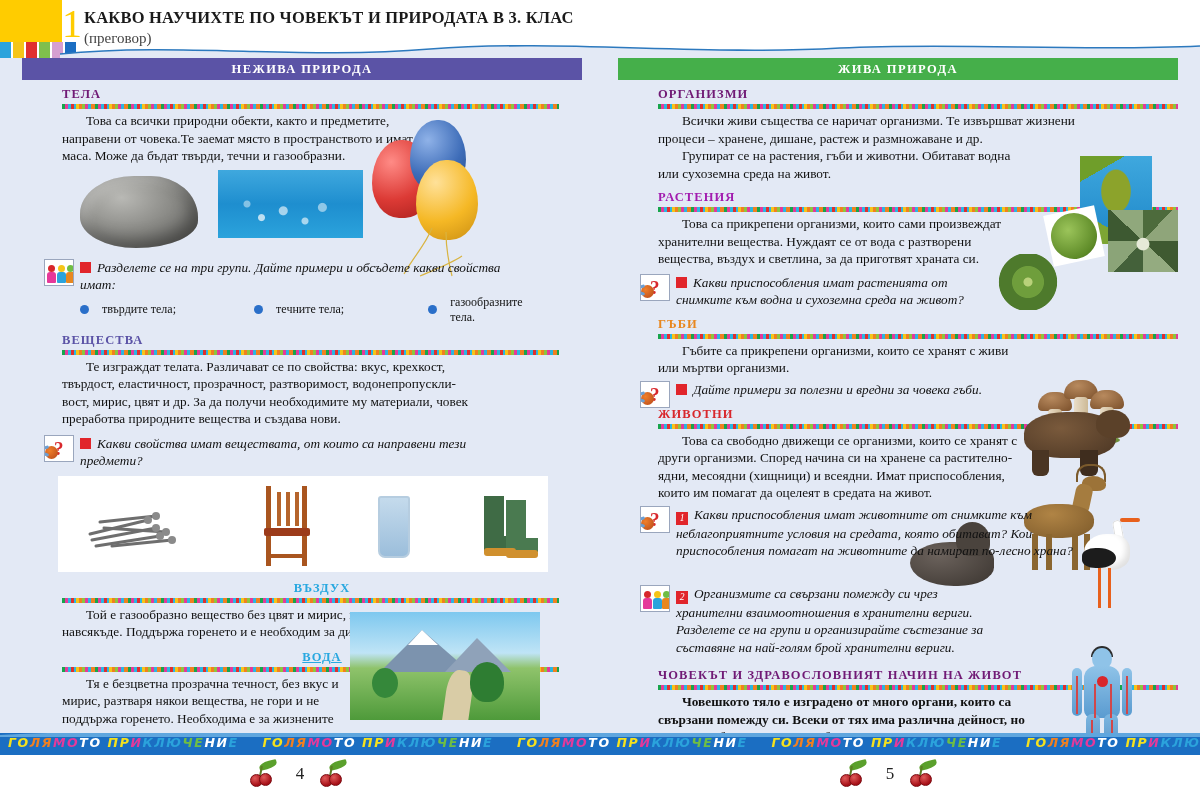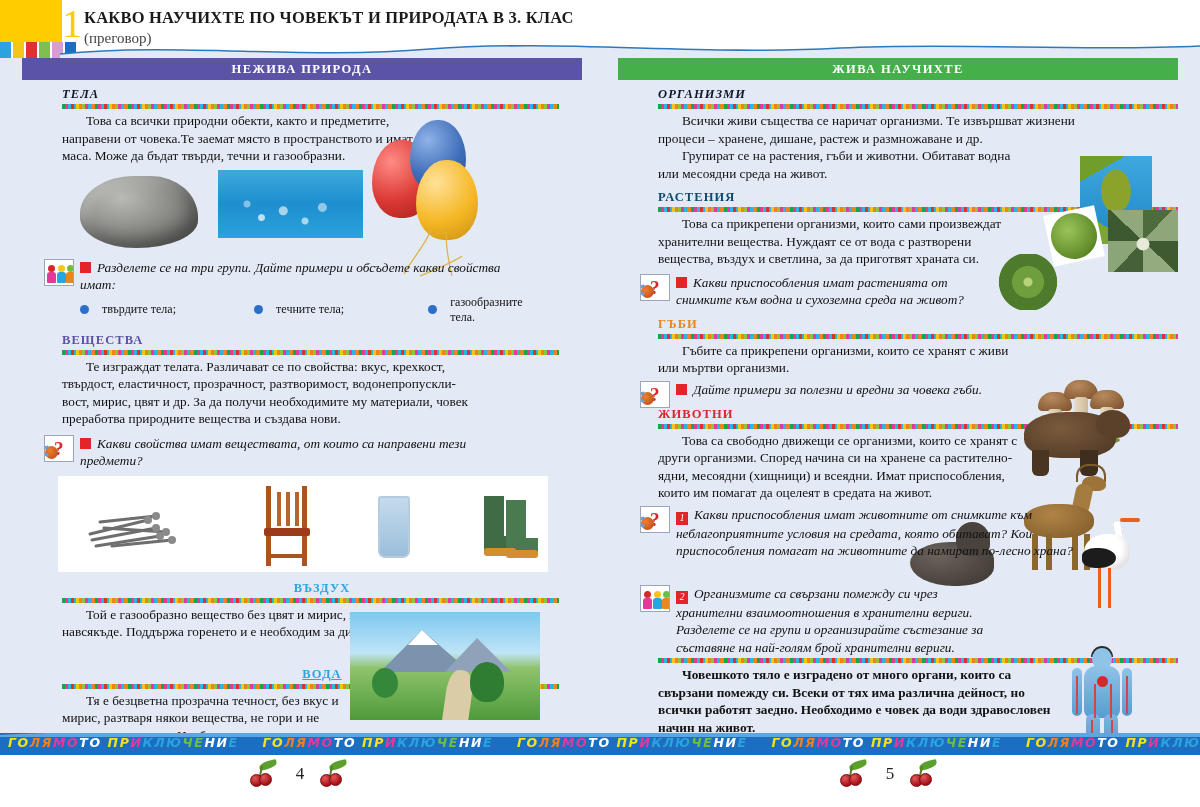--- a/index.html
+++ b/index.html
@@ -72,24 +72,24 @@
   .banner-green  { background: #45AF4A; }
 
   
   .sec-h {
     font-family: "Liberation Serif", serif;
     font-size: 12.5px; font-weight: bold;
     letter-spacing: 1.1px;
     padding-left: 40px;
     margin-top: 7px;
   }
-  .sec-h.c-pink   { color: #0f172a; font-style: italic; }
+  .sec-h.c-pink   { color: #701a75; }
   .sec-h.c-purple { color: #5B53A6; }
   .sec-h.c-blue   { color: #29A8E0; text-align: center; }
-  .sec-h.c-green  { color: #0c4a6e; }
+  .sec-h.c-green  { color: #a21caf; }
   .sec-h.c-orange { color: #E8871E; }
   .sec-h.c-red    { color: #D8272C; }
 
   .dashbar {
     height: 5px; margin: 2px 0 3px 40px; width: 497px;
     background-size: 33px 5px;
     background-image:
       linear-gradient(90deg,
         #17A54B 0 9%, #E5399A 9% 18%, #2AB6E2 18% 26%,
         #E02F2F 26% 35%, #2AB6E2 35% 43%, #F5C518 43% 52%,
@@ -501,21 +501,21 @@
             <rect x="6" y="56" width="32" height="8" rx="3" fill="#D0902E"></rect>
             <rect x="28" y="58" width="32" height="8" rx="3" fill="#D0902E"></rect>
           </svg>
         </div>
       </div>
 
       <div class="sec-h c-blue" style="margin-top:9px;">ВЪЗДУХ</div>
       <div class="dashbar"></div>
       <p class="body" style="width:400px;">Той е газообразно вещество без цвят и мирис, което прониква навсякъде. Поддържа горенето и е необходим за дишането.</p>
 
-      <div class="sec-h c-blue" style="margin-top:26px;text-decoration:underline;">ВОДА</div>
+      <div class="sec-h c-blue" style="margin-top:9px;text-decoration:underline;">ВОДА</div>
       <div class="dashbar"></div>
       <p class="body narrow">Тя е безцветна прозрачна течност, без вкус и мирис, разтваря някои вещества, не гори и не поддържа горенето. Необходима е за жизнените процеси на всички организми.</p>
 
       <div class="imgbox" style="left:328px; top:554px;">
         <div class="landscape">
             <i class="mtn"></i>
             <i class="mtn2"></i>
             <i class="snow"></i>
             <i class="path"></i>
             <i class="tree"></i>
@@ -529,26 +529,26 @@
               <span class="ico-q">?</span>
               <span class="ico-bug"></span>
             </div>
         </div>
         <span class="ttext" style="width:250px;"><span class="marker"></span><span>Как можем да опазим от замърсяване въздуха и водата?</span></span>
       </div>
     </div>
 
     <div class="col col-right">
 
-      <div class="banner banner-green">ЖИВА НАУЧИХТЕ</div>
+      <div class="banner banner-green">ЖИВА ПРИРОДА</div>
 
       <div class="sec-h c-pink">ОРГАНИЗМИ</div>
       <div class="dashbar wide"></div>
       <p class="body" style="width:420px;">Всички живи същества се наричат организми. Те извършват жизнени процеси – хранене, дишане, растеж и размножаване и др.</p>
-      <p class="body" style="width:360px;">Групират се на растения, гъби и животни. Обитават водна или месоядни среда на живот.</p>
+      <p class="body" style="width:360px;">Групират се на растения, гъби и животни. Обитават водна или сухоземна среда на живот.</p>
 
       <div class="sec-h c-green" style="margin-top:8px;">РАСТЕНИЯ</div>
       <div class="dashbar wide"></div>
       <p class="body" style="width:370px;">Това са прикрепени организми, които сами произвеждат хранителни вещества. Нуждаят се от вода с разтворени вещества, въздух и светлина, за да приготвят храната си.</p>
 
       <div class="imgbox" style="left:462px; top:98px;">
           <div class="kelp"></div>
         </div>
       <div class="imgbox" style="left:430px; top:152px;">
           <div class="cactus">
@@ -670,20 +670,21 @@
               <div class="kid" style="left:20px;">
                   <div class="h" style="background:#6FBE44"></div>
                   <div class="b" style="background:#E8871E"></div>
                 </div>
             </div>
           </div>
         </div>
         <span class="ttext" style="width:330px;margin-top:25px;"><span class="marker num">2</span><span>Организмите са свързани помежду си чрез хранителни взаимоотношения в хранителни вериги. Разделете се на групи и организирайте състезание за съставяне на най-голям брой хранителни вериги.</span></span>
       </div>
 
+      <div class="sec-h c-pink" style="margin-top:12px;">ЧОВЕКЪТ И ЗДРАВОСЛОВНИЯТ НАЧИН НА ЖИВОТ</div>
       <div class="dashbar wide"></div>
       <p class="body" style="width:400px;font-weight:bold;">Човешкото тяло е изградено от много органи, които са свързани помежду си. Всеки от тях има различна дейност, но всички работят заедно. Необходимо е човек да води здравословен начин на живот.</p>
 
       <div class="imgbox" style="left:448px; top:590px;">
         <div class="bodyman">
           <i class="hair"></i>
             <i class="head"></i>
             <i class="torso"></i>
           <i class="arm" style="left:6px"></i>
             <i class="arm" style="left:56px"></i>

